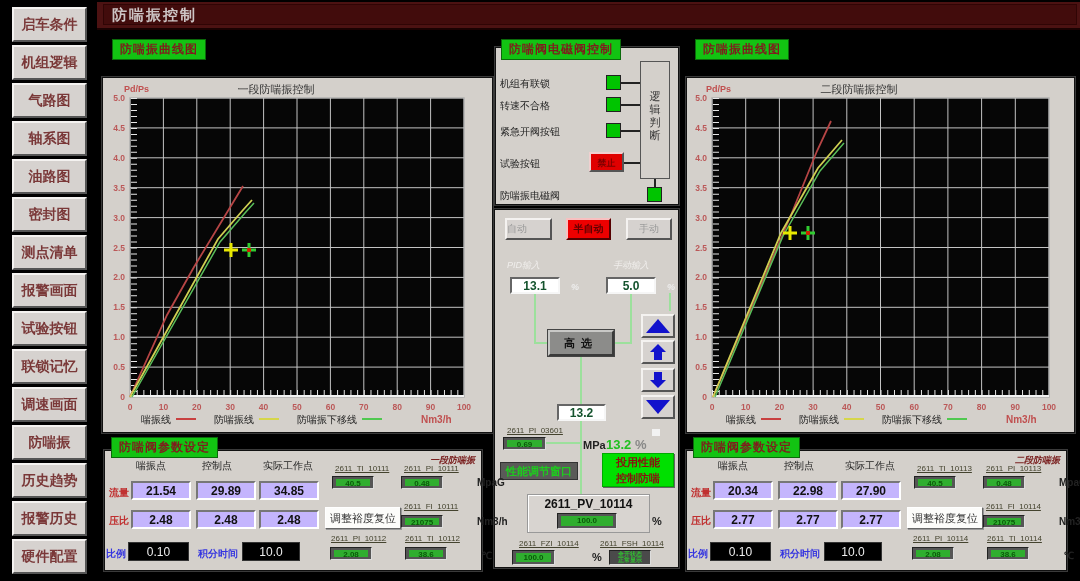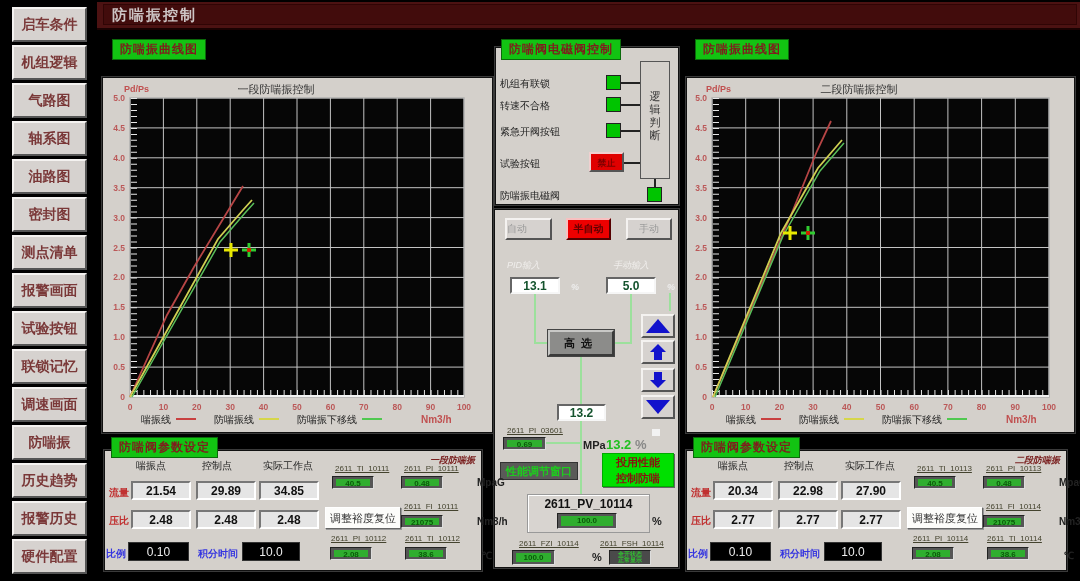--- a/index.html
+++ b/index.html
@@ -8,21 +8,21 @@
         border-top:2px solid #f4f2f0; border-left:2px solid #f4f2f0;
         border-right:2px solid #555; border-bottom:2px solid #555;
         color:#7a3838; font-weight:bold; font-size:14px; text-align:center; line-height:31px; }
 .panel { position:absolute; background:#d4d0cb; border:1px solid #111;
          box-shadow:0 0 0 1px #3a3a3a; }
 .glabel { position:absolute; background:#12c312; border:1px solid #0a6a0a; color:#7f1d1d;
           font-weight:bold; font-size:12px; padding:1px 7px; z-index:5; letter-spacing:1px; }
 .t8  { position:absolute; font-size:8px; color:#44432e; white-space:nowrap; text-decoration:underline; }
 .t9  { position:absolute; font-size:9px; white-space:nowrap;font-style:italic; }
 .t10 { position:absolute; font-size:10px; white-space:nowrap; }
-.pbox { position:absolute; height:19px; background:#e5e5e5; color:#111; font-weight:bold;
+.pbox { position:absolute; height:19px; background:#c4b5fd; color:#111; font-weight:bold;
         font-size:12px; text-align:center; line-height:16px;
         border-top:2px solid #777; border-left:2px solid #777;
         border-right:2px solid #fff; border-bottom:2px solid #fff; }
 .wbox { position:absolute; background:#fff; color:#14532d; font-weight:bold; font-size:12px;
         text-align:center; border-top:2px solid #666; border-left:2px solid #666;
         border-right:2px solid #f6f6f6; border-bottom:2px solid #f6f6f6; }
 .disp { position:absolute; height:13px; background:#555; padding:2px 3px;
         border-top:1px solid #222; border-left:1px solid #222;
         border-right:1px solid #ddd; border-bottom:1px solid #ddd; }
 .disp>i { display:block; width:100%; height:100%; background:#2fae2f; font-style:normal;

